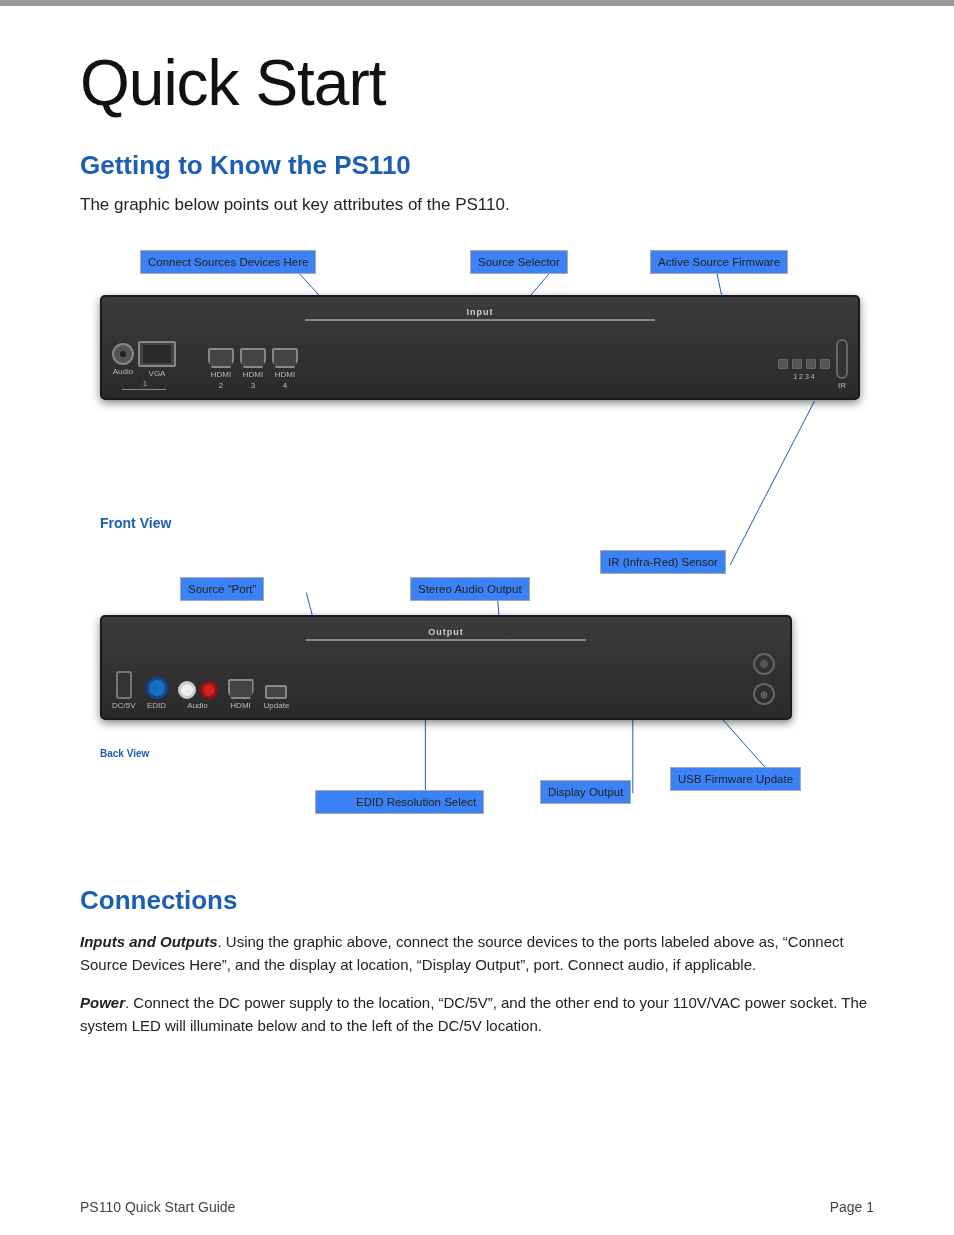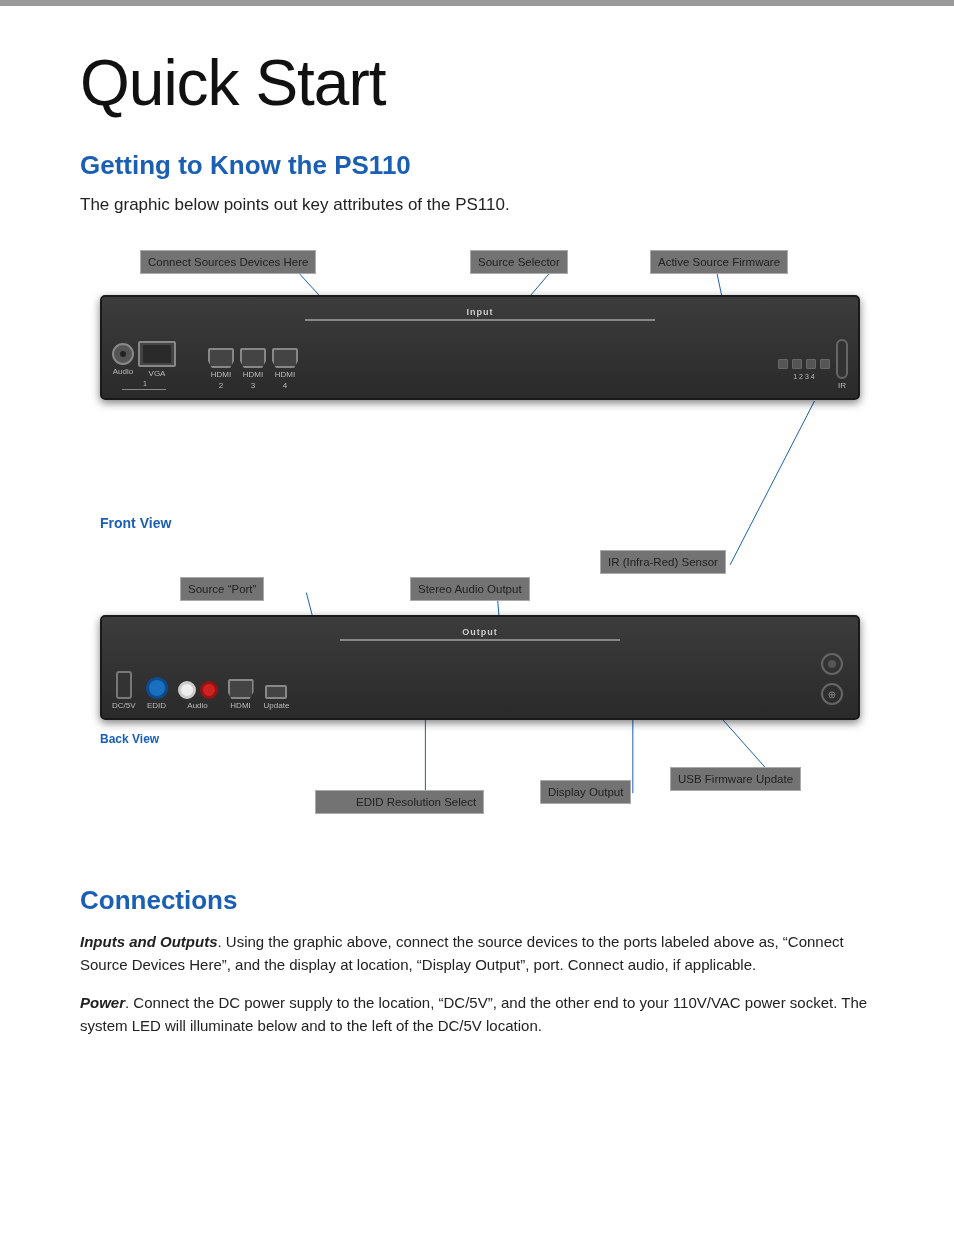--- a/index.html
+++ b/index.html
@@ -126,21 +126,21 @@
       width: 22px; height: 14px;
       background: #444;
       border: 2px solid #888;
       border-radius: 2px;
     }
     
     .callout {
       position: absolute;
       font-size: 11.5px;
       color: #222;
-      background: #737373;
+      background: #3b82f6;
       border: 1px solid #aaa;
       padding: 3px 7px;
       white-space: nowrap;
       line-height: 1.4;
     }
     
     .diagram-svg {
       position: absolute;
       top: 0; left: 0;
       width: 100%;
@@ -191,40 +191,40 @@
       height: 105px;
       background: linear-gradient(180deg, #3c3c3c 0%, #2a2a2a 100%);
       border-radius: 5px;
       border: 2px solid #1a1a1a;
       box-shadow: 0 3px 8px rgba(0,0,0,0.5);
     }
     .back-device-abs {
       position: absolute;
       top: 380px;
       left: 20px;
-      width: 760px;
+      width: 692px;
       height: 105px;
       background: linear-gradient(180deg, #3c3c3c 0%, #2a2a2a 100%);
       border-radius: 5px;
       border: 2px solid #1a1a1a;
       box-shadow: 0 3px 8px rgba(0,0,0,0.5);
     }
     .front-label-abs {
       position: absolute;
       top: 280px;
       left: 20px;
       font-size: 14px;
       font-weight: bold;
       color: #1a5fb4;
     }
     .back-label-abs {
       position: absolute;
-      top: 497px;
+      top: 513px;
       left: 20px;
-      font-size: 12px;
+      font-size: 10px;
       font-weight: bold;
       color: #1a5fb4;
     }
   </style>
 </head>
 <body>
 
 <div class="page-container">
   <div class="top-bar"></div>
   <div class="content-area">
@@ -423,14 +423,18 @@
         <b>Inputs and Outputs</b><span>.  Using the graphic above, connect the source devices to the ports labeled above as, “Connect Source Devices Here”, and the display at location, “Display Output”, port. Connect audio, if applicable.</span>
       </p>
 
       <p class="body-text">
         <b>Power</b><span>.  Connect the DC power supply to the location, “DC/5V”, and the other end to your 110V/VAC power socket. The system LED will illuminate below and to the left of the DC/5V location.</span>
       </p>
     </div>
 
   </div>
 
+  <div class="footer">
+    <span>PS110 Quick Start Guide</span>
+    <span>Page 1</span>
+  </div>
 
 </div>
 
 </body></html>

